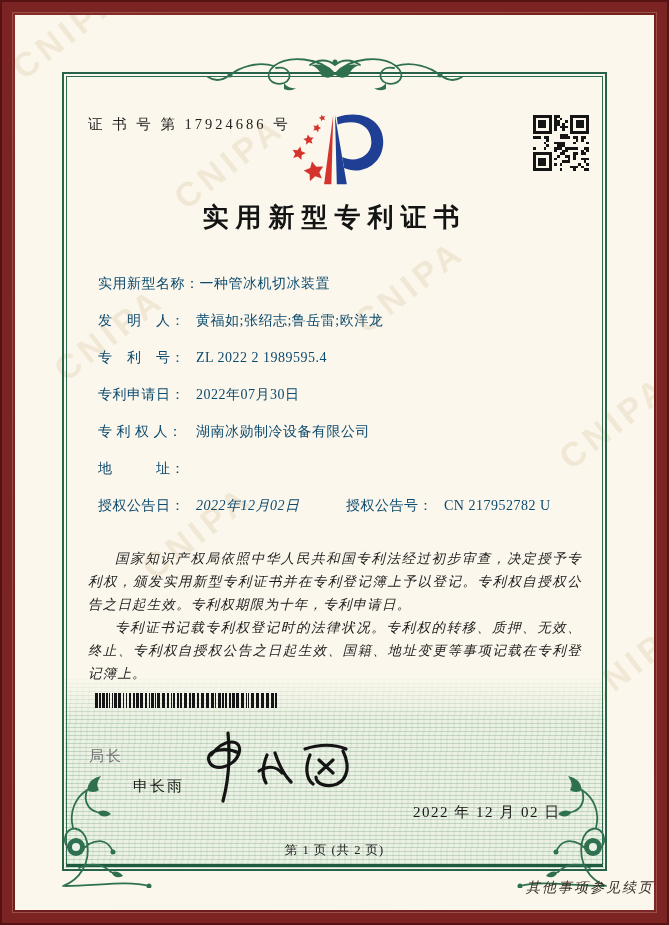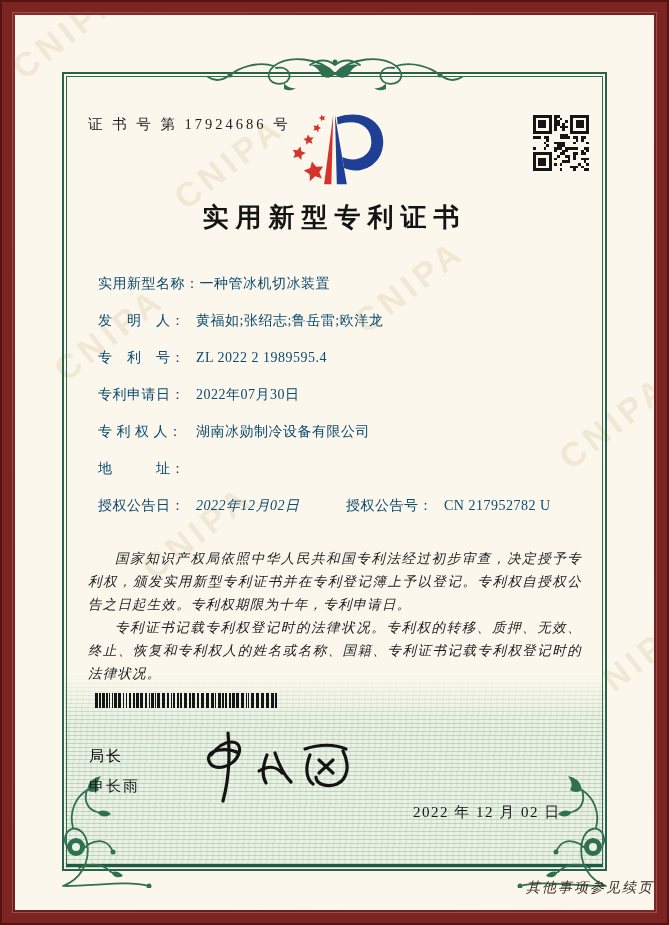--- a/index.html
+++ b/index.html
@@ -48,22 +48,22 @@
   .fvalue{flex:1;}
   .grant .fvalue1{flex:0 0 150px;font-style:italic;}
   .grant .flabel2{flex:0 0 98px;white-space:nowrap;}
 
   .bodytext{position:absolute;left:73px;top:532px;width:494px;font-size:13.5px;line-height:23px;color:#1c1c1c;
             font-style:italic;letter-spacing:1.2px;text-align:justify;}
   .bodytext p{margin:0;text-indent:2em;}
 
   .barcode{position:absolute;left:80px;top:678px;width:186px;height:15px;}
 
-  .signer-title{position:absolute;left:74px;top:732px;font-family:"Liberation Sans","DejaVu Sans",sans-serif;font-size:15px;color:#000000;letter-spacing:2px;}
-  .signer-name{position:absolute;left:74px;top:762px;font-family:"Liberation Sans","DejaVu Sans",sans-serif;font-size:15px;color:#1a1a1a;letter-spacing:2px;}
+  .signer-title{position:absolute;left:74px;top:732px;font-family:"Liberation Sans","DejaVu Sans",sans-serif;font-size:15px;color:#737373;letter-spacing:2px;}
+  .signer-name{position:absolute;left:74px;top:762px;font-family:"Liberation Sans","DejaVu Sans",sans-serif;font-size:15px;color:#1a1a1a;letter-spacing:2px;padding-left:44px;}
   .signature{position:absolute;left:168px;top:712px;}
   .issue-date{position:absolute;left:398px;top:788px;font-size:15px;letter-spacing:1.5px;color:#1a1a1a;}
   .pageinfo{position:absolute;left:0;right:0;top:827px;text-align:center;font-size:12.5px;letter-spacing:1px;color:#222;}
   .footnote{position:absolute;left:0;right:0;top:864px;text-align:right;font-size:14px;font-style:italic;letter-spacing:2px;color:#3a2e28;}
 </style>
 </head>
 <body>
 
 <div class="frame"></div>
 
@@ -294,21 +294,21 @@
     <div class="field-row grant">
       <span class="flabel">授权公告日：</span>
       <span class="fvalue fvalue1">2022年12月02日</span>
       <span class="flabel flabel2">授权公告号：</span>
       <span class="fvalue">CN 217952782 U</span>
     </div>
   </div>
 
   <div class="bodytext">
     <p>国家知识产权局依照中华人民共和国专利法经过初步审查，决定授予专利权，颁发实用新型专利证书并在专利登记簿上予以登记。专利权自授权公告之日起生效。专利权期限为十年，专利申请日。</p>
-    <p>专利证书记载专利权登记时的法律状况。专利权的转移、质押、无效、终止、恢复和专利权人的姓名或名称、国籍、专利证书记载专利权登记时的法律状况。</p>
+    <p>专利证书记载专利权登记时的法律状况。专利权的转移、质押、无效、终止、专利权自授权公告之日起生效、国籍、地址变更等事项记载在专利登记簿上。</p>
   </div>
 
   <svg id="barcode-svg" class="barcode" viewBox="0 0 186 15" preserveAspectRatio="none">
       <rect x="0" y="0" width="3" height="15" fill="#151515"></rect>
       <rect x="4" y="0" width="2" height="15" fill="#151515"></rect>
       <rect x="7" y="0" width="3" height="15" fill="#151515"></rect>
       <rect x="11" y="0" width="2" height="15" fill="#151515"></rect>
       <rect x="14" y="0" width="1" height="15" fill="#151515"></rect>
       <rect x="17" y="0" width="1" height="15" fill="#151515"></rect>
       <rect x="19" y="0" width="3" height="15" fill="#151515"></rect>
@@ -368,16 +368,17 @@
       <path d="M122,22 C136,17 152,17 163,22"></path>
       <path d="M127,28 C122,40 123,52 130,57"></path>
       <path d="M160,24 C167,38 165,52 154,57 C144,61 133,57 133,50"></path>
       <path d="M136,33 L150,46"></path>
       <path d="M150,33 L136,46"></path>
     </g>
   </svg>
 
   <div class="issue-date">2022 年 12 月 02 日</div>
 
+  <div class="pageinfo">第 1 页 (共 2 页)</div>
 
   <div class="footnote">其他事项参见续页</div>
 
 </div>
 
 </body></html>

